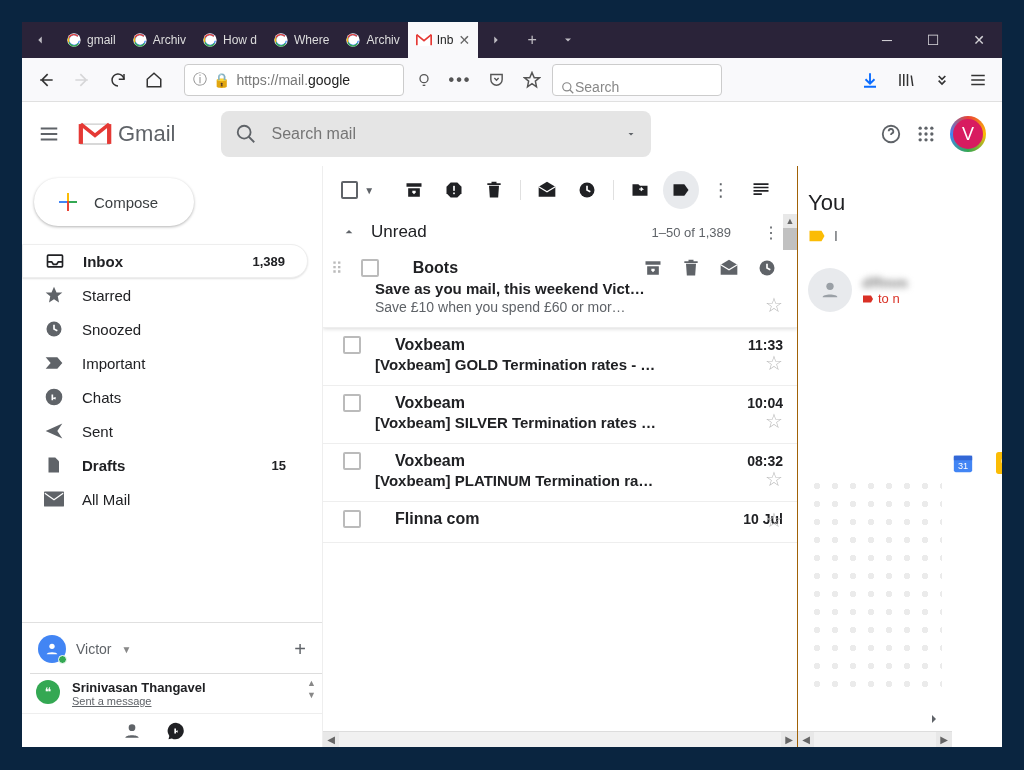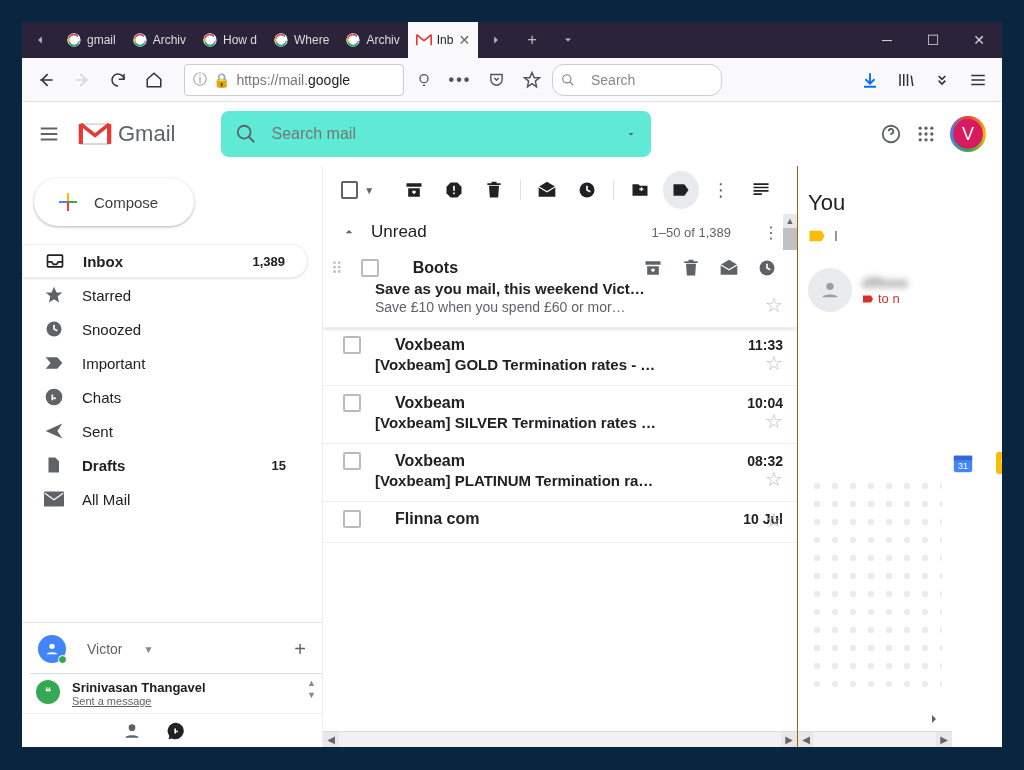--- a/index.html
+++ b/index.html
@@ -15,43 +15,43 @@
 .win-ctrl { width: 46px; height: 36px; display: flex; align-items: center; justify-content: center; color: #fff; opacity: 0.8; cursor: pointer; font-size: 14px; }
 
 .navbar { height: 44px; background: #f9f9fb; display: flex; align-items: center; padding: 0 8px; gap: 4px; border-bottom: 1px solid #e0e0e0; }
 .nav-btn { width: 32px; height: 32px; border-radius: 4px; display: flex; align-items: center; justify-content: center; color: #5a5a5a; cursor: pointer; }
 .nav-btn.disabled { opacity: 0.3; }
 .url-box { flex: 0 0 220px; height: 32px; background: #fff; border: 1px solid #ccc; border-radius: 4px; display: flex; align-items: center; padding: 0 8px; gap: 6px; font-size: 14px; }
 .lock { color: #0a0; font-weight: bold; }
 .url-text { color: #777; white-space: nowrap; overflow: hidden; }
 .url-dark { color: #222; }
 .spacer-sm { width: 6px; }
-.search-box { flex: 0 0 170px; height: 32px; background: #fff; border: 1px solid #ccc; border-radius: 12px; display: flex; align-items: center; padding: 0 8px; gap: 16px; color: #888; font-size: 14px; }
+.search-box { flex: 0 0 170px; height: 32px; background: #fff; border: 1px solid #ccc; border-radius: 4px; display: flex; align-items: flex-end; padding: 0 8px; gap: 0; color: #888; font-size: 14px; }
 .nav-right { margin-left: auto; display: flex; gap: 4px; }
 
 .gmail-header { height: 64px; display: flex; align-items: center; padding: 0 16px; gap: 16px; }
 .hamburger { width: 24px; cursor: pointer; color: #5f6368; }
 .gm-logo { display: flex; align-items: center; gap: 6px; }
 .gm-text { font-size: 22px; color: #5f6368; }
-.gm-search { flex: 1; max-width: 430px; height: 46px; background: #5eead4; border-radius: 8px; display: flex; align-items: center; padding: 0 14px; gap: 14px; color: #5f6368; margin-left: 30px; }
+.gm-search { flex: 1; max-width: 430px; height: 46px; background: #e5e5e5; border-radius: 8px; display: flex; align-items: center; padding: 0 14px; gap: 14px; color: #5f6368; margin-left: 30px; }
 .gm-search input { flex: 1; border: none; background: transparent; font-size: 16px; color: #5f6368; outline: none; }
 .gm-hdr-icons { display: flex; align-items: center; gap: 14px; margin-left: auto; }
 .avatar-v { width: 36px; height: 36px; border-radius: 50%; background: #d81b60; color: #fff; display: flex; align-items: center; justify-content: center; font-size: 18px; border: 3px solid transparent; background-image: linear-gradient(#d81b60,#d81b60), conic-gradient(#ea4335, #fbbc05, #34a853, #4285f4, #ea4335); background-origin: border-box; background-clip: content-box, border-box; }
 
 .gm-body { flex: 1; display: flex; position: relative; overflow: hidden; }
 .sidebar { width: 300px; display: flex; flex-direction: column; padding-top: 12px; }
 .compose { margin: 0 12px 18px 12px; height: 48px; border-radius: 24px; background: #fff; box-shadow: 0 1px 3px rgba(0,0,0,0.3); display: flex; align-items: center; gap: 14px; padding: 0 22px; cursor: pointer; font-size: 15px; color: #3c4043; width: 160px; }
 .plus-icon { display: inline-flex; }
 .nav-item { height: 34px; display: flex; align-items: center; padding: 0 22px; gap: 18px; color: #202124; cursor: pointer; border-radius: 0 17px 17px 0; font-size: 15px; margin-right: 14px; }
 .nav-item.active { background: #fff; font-weight: bold; box-shadow: 0 1px 2px rgba(0,0,0,0.12); position: relative; border: 1px solid #eee;}
 .nav-item .count { margin-left: auto; font-size: 13px; font-weight: bold; }
 .nav-icon { width: 20px; color: #5f6368; display: flex; align-items: center; }
 .nav-item.bold { font-weight: bold; }
 .hangouts { margin-top: auto; border-top: 1px solid #e0e0e0; padding: 8px 0px 0px 0px; }
-.hang-user { display: flex; align-items: center; gap: 21px; padding: 4px 16px; position: relative; }
+.hang-user { display: flex; align-items: center; gap: 10px; padding: 4px 16px; position: relative; }
 .hang-avatar { width: 28px; height: 28px; border-radius: 50%; background: #4285f4; display: flex; align-items: center; justify-content: center; color: #fff; font-size: 14px; position: relative;}
 .hang-avatar .dot { position:absolute; bottom:-1px; right:-1px; width:9px; height:9px; background:#34a853; border-radius:50%; border:1.5px solid #fff;}
 .hang-name { font-size: 14px; color: #5f6368; }
 .hang-add { margin-left: auto; color: #5f6368; font-size: 20px; cursor: pointer; }
 .hang-msg { background: #fff; margin: 6px 0 0 8px; padding: 6px 10px; border-top: 1px solid #ddd; font-size: 13px; position: relative; }
 .hang-msg .from { font-weight: bold; color: #202124; }
 .hang-msg .sub { font-size: 11px; color: #5f6368; text-decoration: underline; }
 .hang-tabs { height: 34px; background: #fff; display: flex; align-items: center; gap: 24px; padding-left: 100px; border-top: 1px solid #eee;}
 
 .mail-area { flex: 1; display: flex; flex-direction: column; background: #fff; border-left: 1px solid #eee; position: relative; min-width: 0; }

